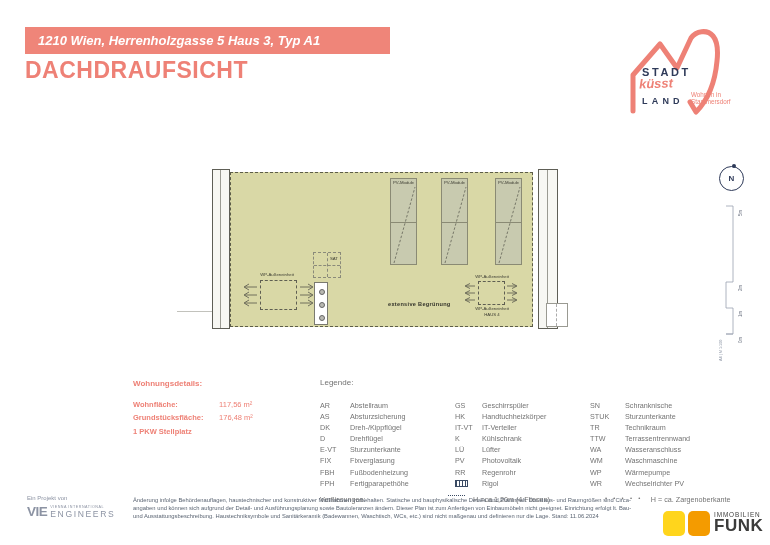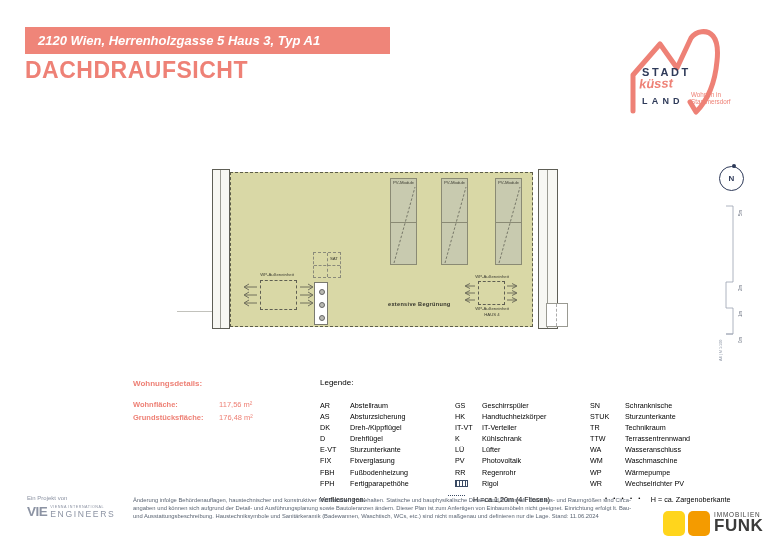--- a/index.html
+++ b/index.html
@@ -53,21 +53,21 @@
   .scale-note{position:absolute;left:-3px;top:158px;font-size:3.8px;color:#8a93a3;transform:rotate(-90deg);transform-origin:0 0;white-space:nowrap;}
 
   
   .details{left:133px;top:379px;width:185px;color:#EE8176;}
   .details-title{font-size:8px;font-weight:bold;margin-bottom:10px;}
   .details-row{font-size:7.5px;line-height:13px;white-space:nowrap;}
   .details-row .lbl{display:inline-block;width:84px;font-weight:bold;}
   .details-extra{font-size:7.5px;font-weight:bold;margin-top:1px;line-height:13px;}
 
   
-  .legend{left:320px;top:378px;width:448px;color:#000000;}
+  .legend{left:320px;top:378px;width:448px;color:#737373;}
   .legend-title{font-size:8px;}
   .legend-cols{display:flex;margin-top:13px;}
   .lcol{flex:none;}
   .lcol1{width:135px;} .lcol2{width:135px;} .lcol3{width:170px;}
   .lrow{font-size:7.2px;line-height:11.1px;display:flex;white-space:nowrap;}
   .lrow .ab{flex:none;}
   .lcol1 .ab{width:30px;} .lcol2 .ab{width:27px;} .lcol3 .ab{width:35px;}
   .rigol-sym{display:inline-block;width:11px;height:5px;margin-top:2px;border:.8px solid #3A4A63;
              background:repeating-linear-gradient(90deg,#3A4A63 0 1px,transparent 1px 3px);}
   .tiling{display:flex;margin-top:5px;font-size:7.2px;white-space:nowrap;align-items:flex-start;}
@@ -92,21 +92,21 @@
   .funk-text{margin-left:4px;color:#3C3C3B;}
   .funk-top{font-size:6.4px;letter-spacing:.9px;line-height:7px;}
   .funk-bottom{font-size:17px;font-weight:bold;letter-spacing:.5px;line-height:16px;}
 </style>
 </head>
 <body>
 
 <div class="page">
 
   <div class="abs addr-bar">
-    <span>2120 Wien, Herrenholzgasse 5 Haus 3, Typ A1</span>
+    <span>1210 Wien, Herrenholzgasse 5 Haus 3, Typ A1</span>
   </div>
   <div class="abs doc-title">DACHDRAUFSICHT</div>
 
   <div class="abs brand">
     <svg class="abs" style="left:6px;top:2px;" width="100" height="88" viewBox="0 0 100 88">
       <path d="M7,84 V48 L34,17 L51,41 L65,11 C70,4 81,2 87,9 C92,15 92,25 91,34 C89,56 82,73 70,85 L64,75" fill="none" stroke="#EE8176" stroke-width="5" stroke-linecap="round" stroke-linejoin="round"></path>
     </svg>
     <div class="abs brand-stadt">STADT</div>
     <div class="abs brand-kuesst">küsst</div>
     <div class="abs brand-land">LAND</div>
@@ -207,20 +207,21 @@
   </div>
 
   <div class="abs details">
     <div class="details-title">Wohnungsdetails:</div>
     <div class="details-row">
       <span class="lbl">Wohnfläche:</span>
       <span>117,56 m²</span></div>
     <div class="details-row">
       <span class="lbl">Grundstücksfläche:</span>
       <span>176,48 m²</span></div>
+    <div class="details-extra">1 PKW Stellplatz</div>
   </div>
 
   <div class="abs legend">
     <div class="legend-title">Legende:</div>
     <div class="legend-cols">
       <div class="lcol lcol1">
         <div class="lrow">
             <span class="ab">AR</span>
             <span>Abstellraum</span>
           </div>

